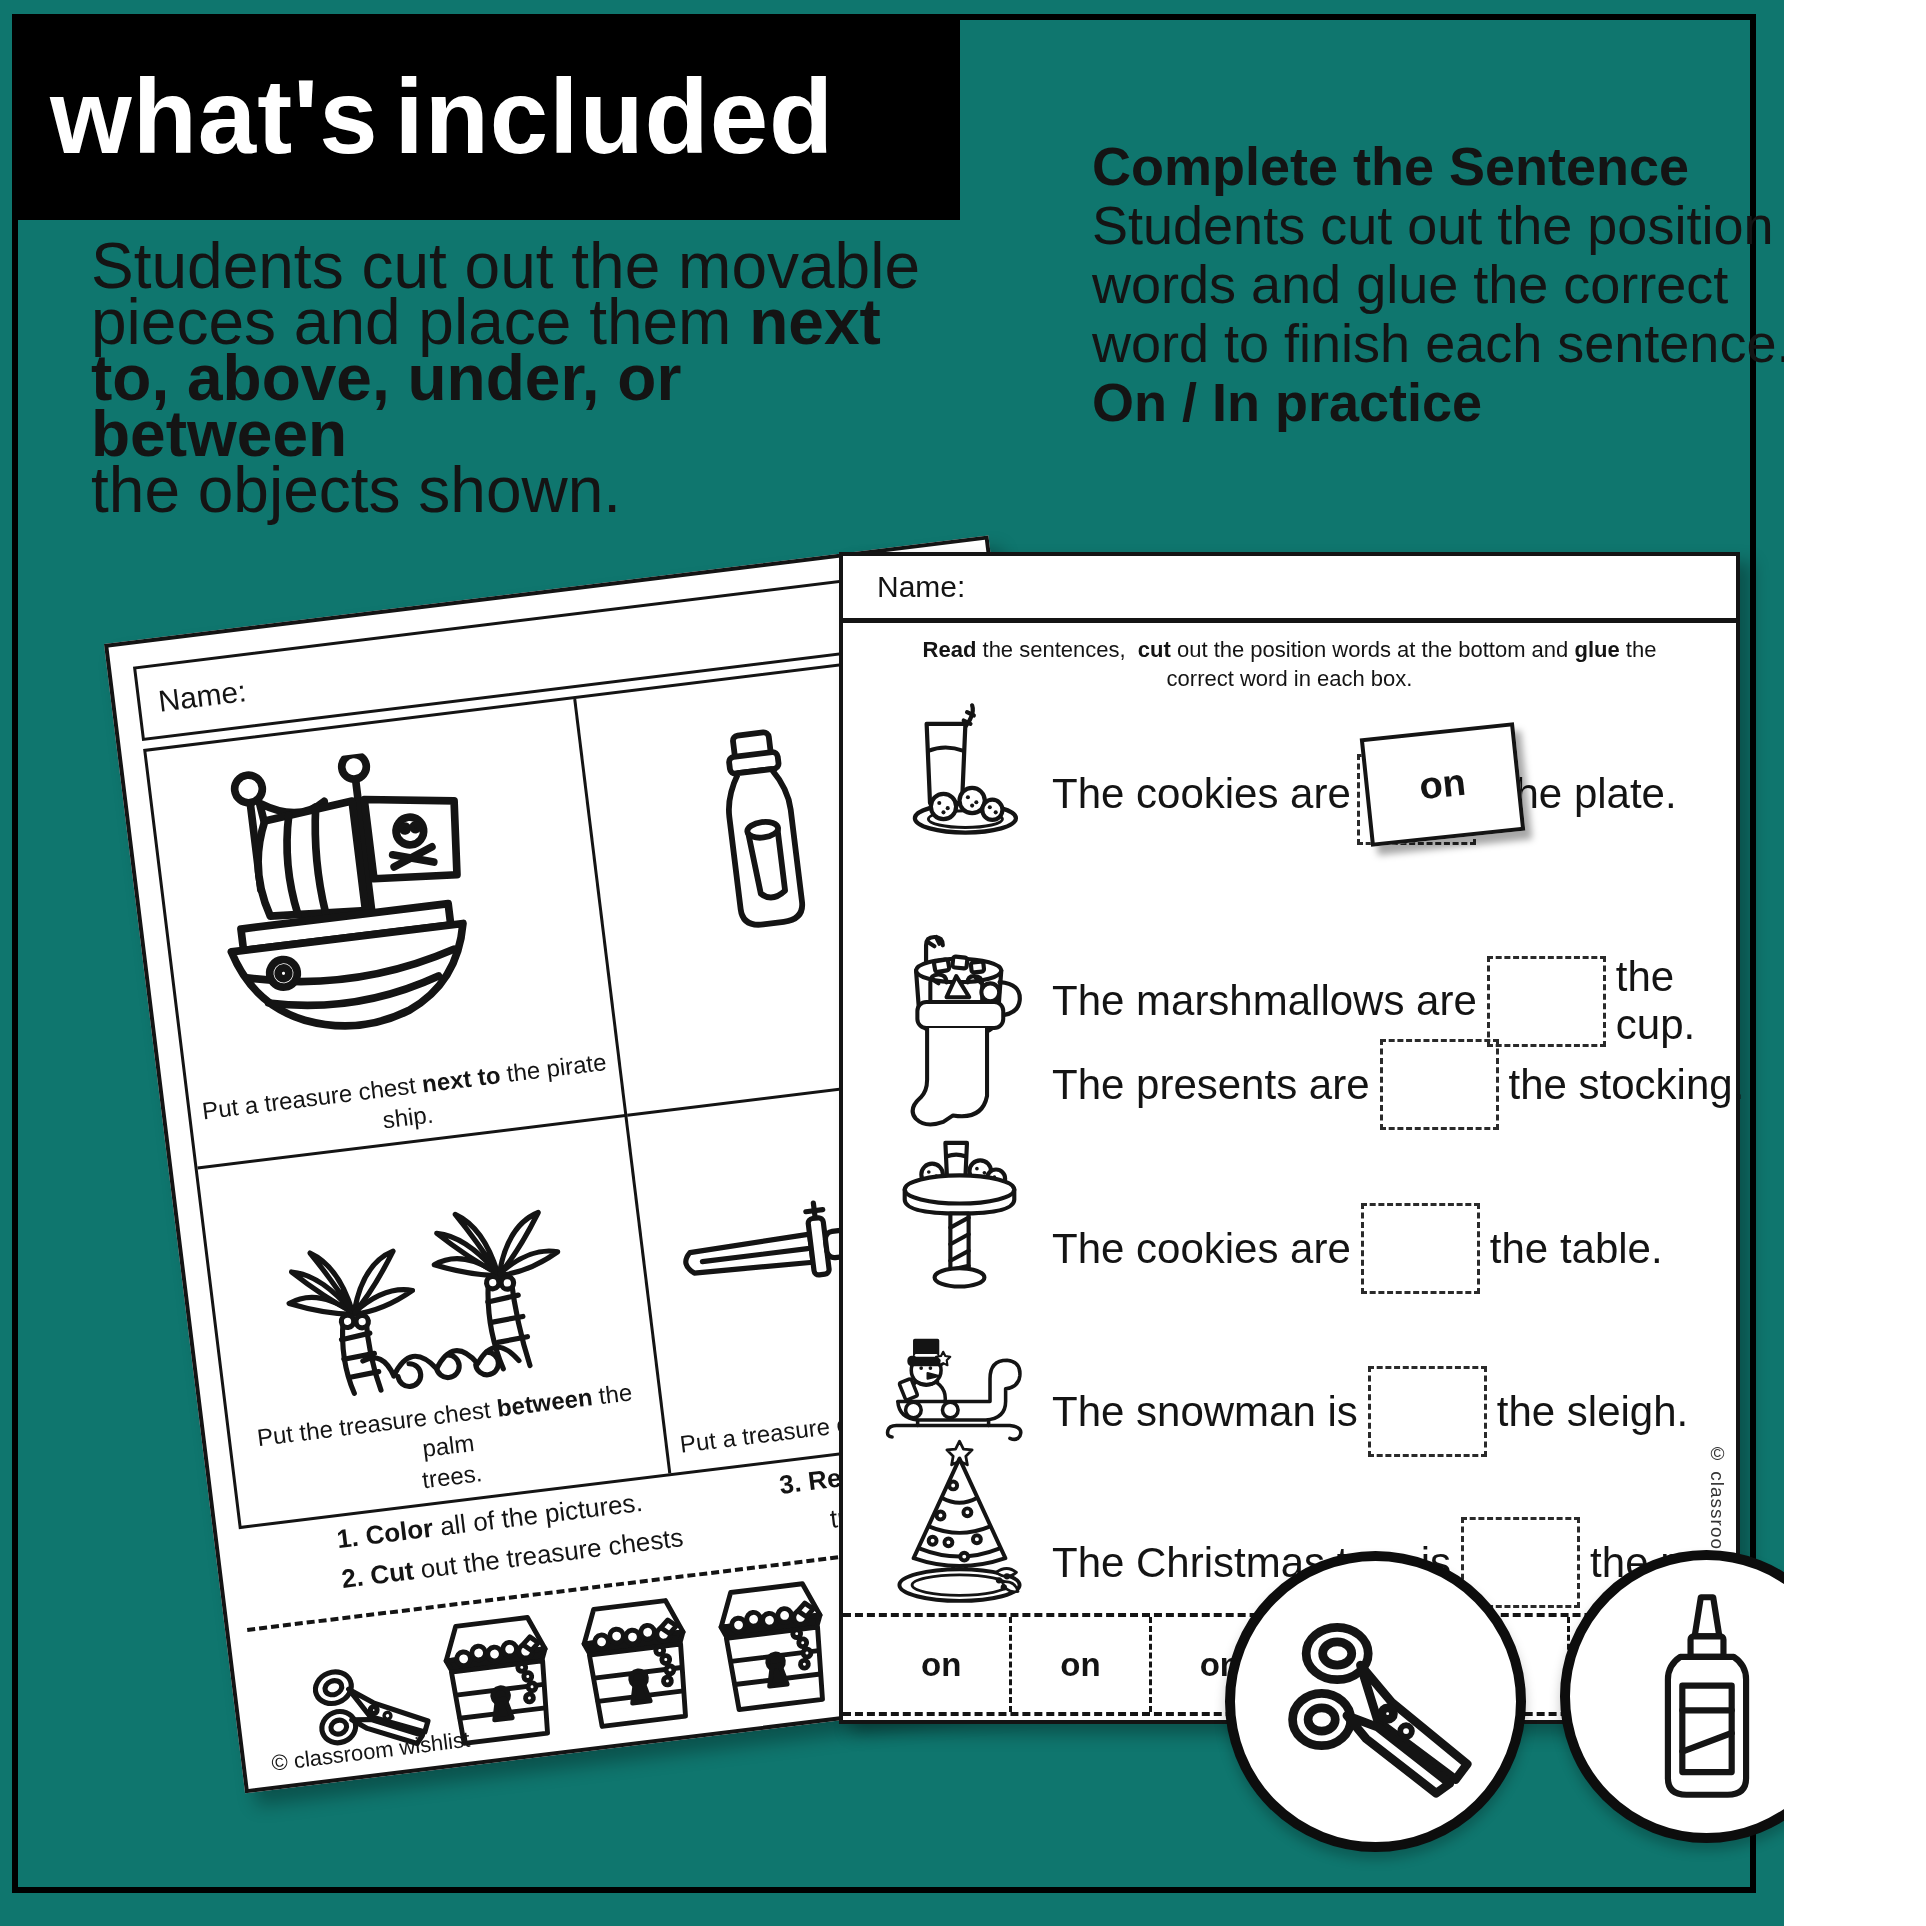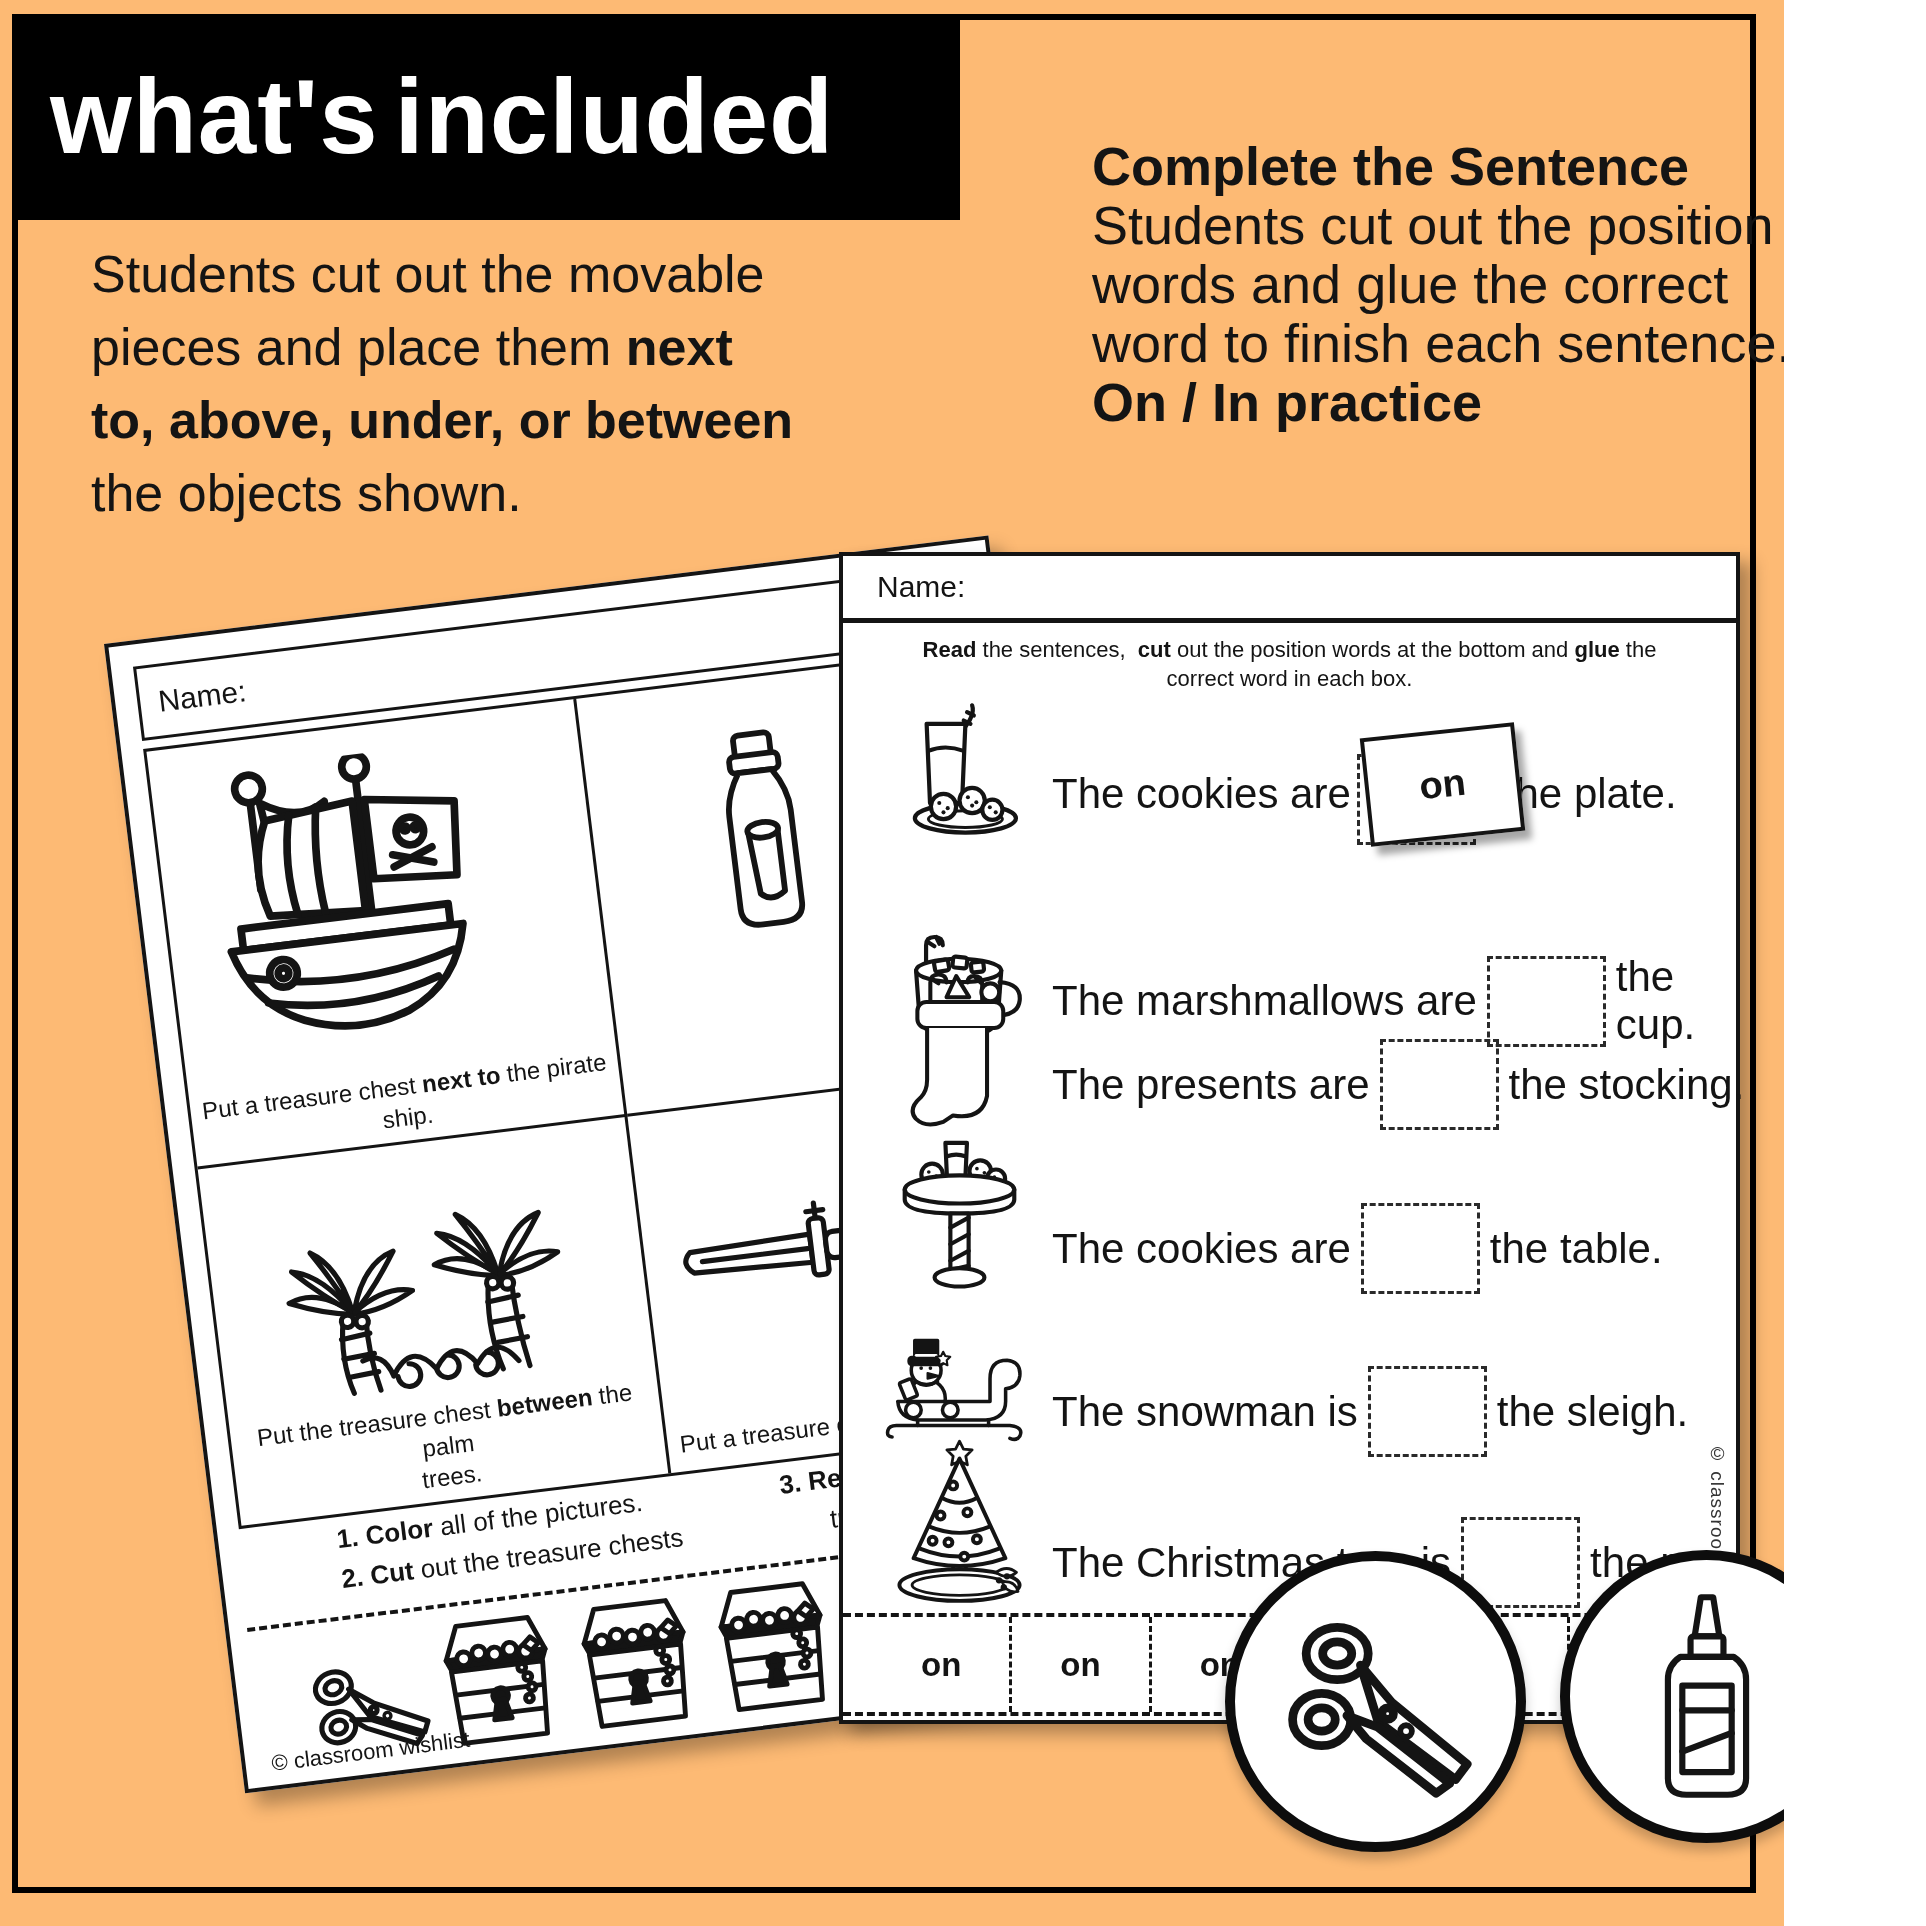--- a/index.html
+++ b/index.html
@@ -1,28 +1,28 @@
 <!DOCTYPE html>
 <html><head>
 <meta charset="utf-8">
 <style>
   html,body{margin:0;padding:0;background:#fff;}
-  .canvas{position:relative;width:1784px;height:1927px;background:#fdba74;overflow:hidden;
+  .canvas{position:relative;width:1784px;height:1927px;background:#0f766e;overflow:hidden;
           font-family:"Liberation Sans",sans-serif;color:#141414;}
   .frame{position:absolute;left:12px;top:14px;right:28px;bottom:34px;border:6px solid #000;}
   
   .banner{position:absolute;left:12px;top:14px;width:948px;height:206px;background:#000;
           color:#fff;display:flex;align-items:center;padding-left:38px;box-sizing:border-box;
           font-size:105px;letter-spacing:1px;}
   .banner .t-bold{font-weight:700;}
   .banner .t-reg{font-weight:700;margin-left:16px;}
   
   .intro{position:absolute;white-space:pre-wrap;}
   .intro span.b{font-weight:700;}
-  .intro-left{left:91px;top:238px;width:832px;font-size:52px;line-height:73px;}
+  .intro-left{left:91px;top:238px;width:832px;font-size:64px;line-height:56px;}
   .intro-right{left:1092px;top:137px;width:802px;font-size:54px;line-height:59px;}
   
   .page{position:absolute;background:#fff;border:4px solid #141414;box-sizing:border-box;}
   .cap{position:absolute;bottom:8px;left:6px;right:6px;text-align:center;font-size:24px;
        line-height:31px;white-space:pre-wrap;}
   .cap span.b, .seg span.b{font-weight:700;}
   
   .page-left{left:104px;top:644px;width:891px;height:1158px;transform:rotate(-7deg);
              transform-origin:top left;z-index:2;box-shadow:10px 14px 18px rgba(0,0,0,0.30);}
   .lname{position:absolute;left:22px;top:22px;right:22px;height:69px;border:3px solid #141414;

